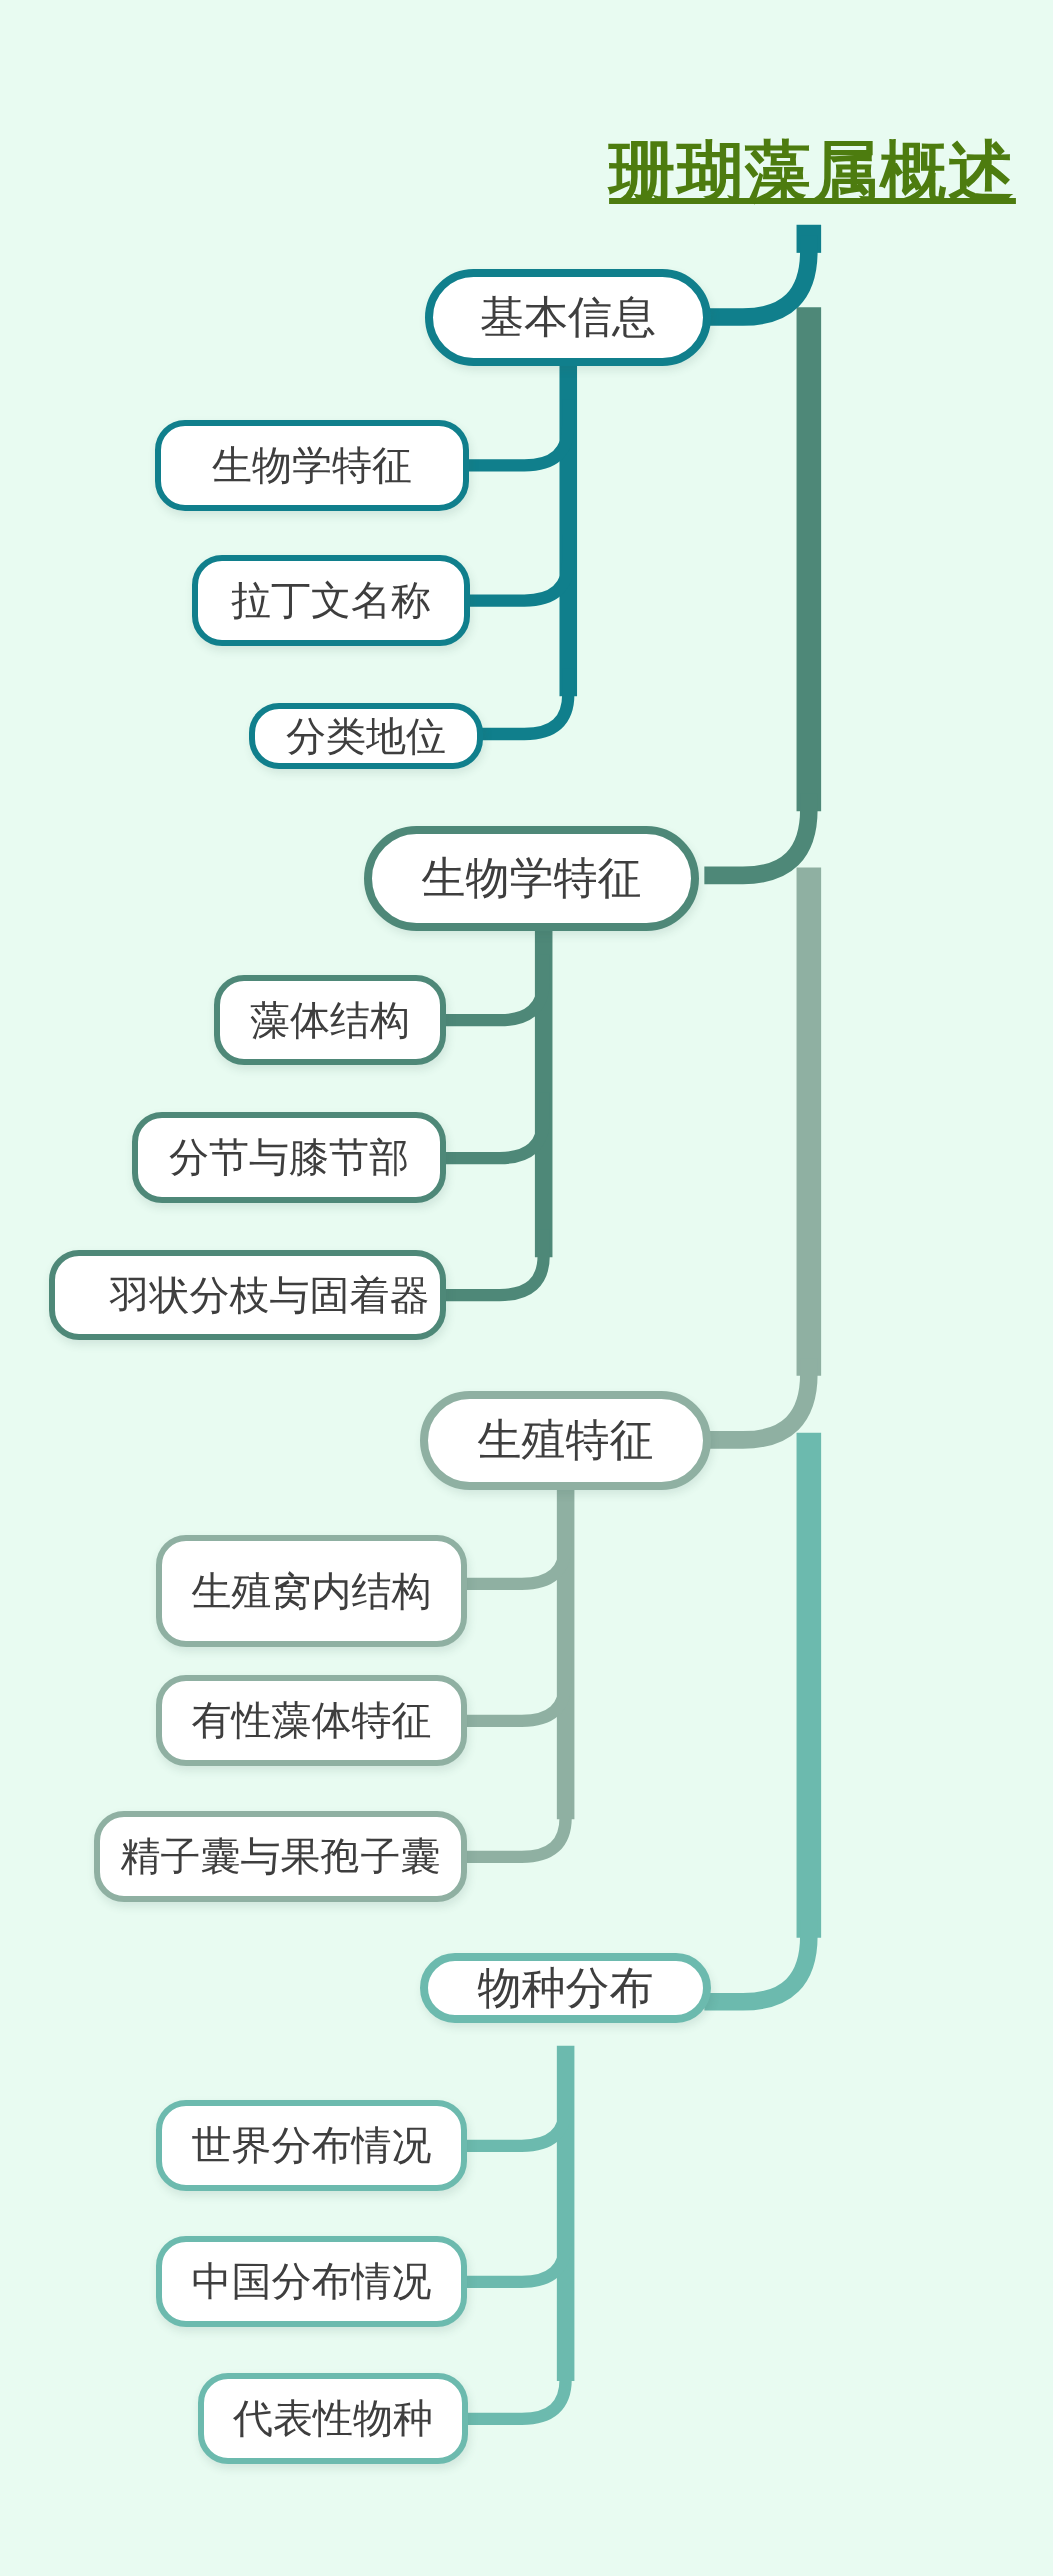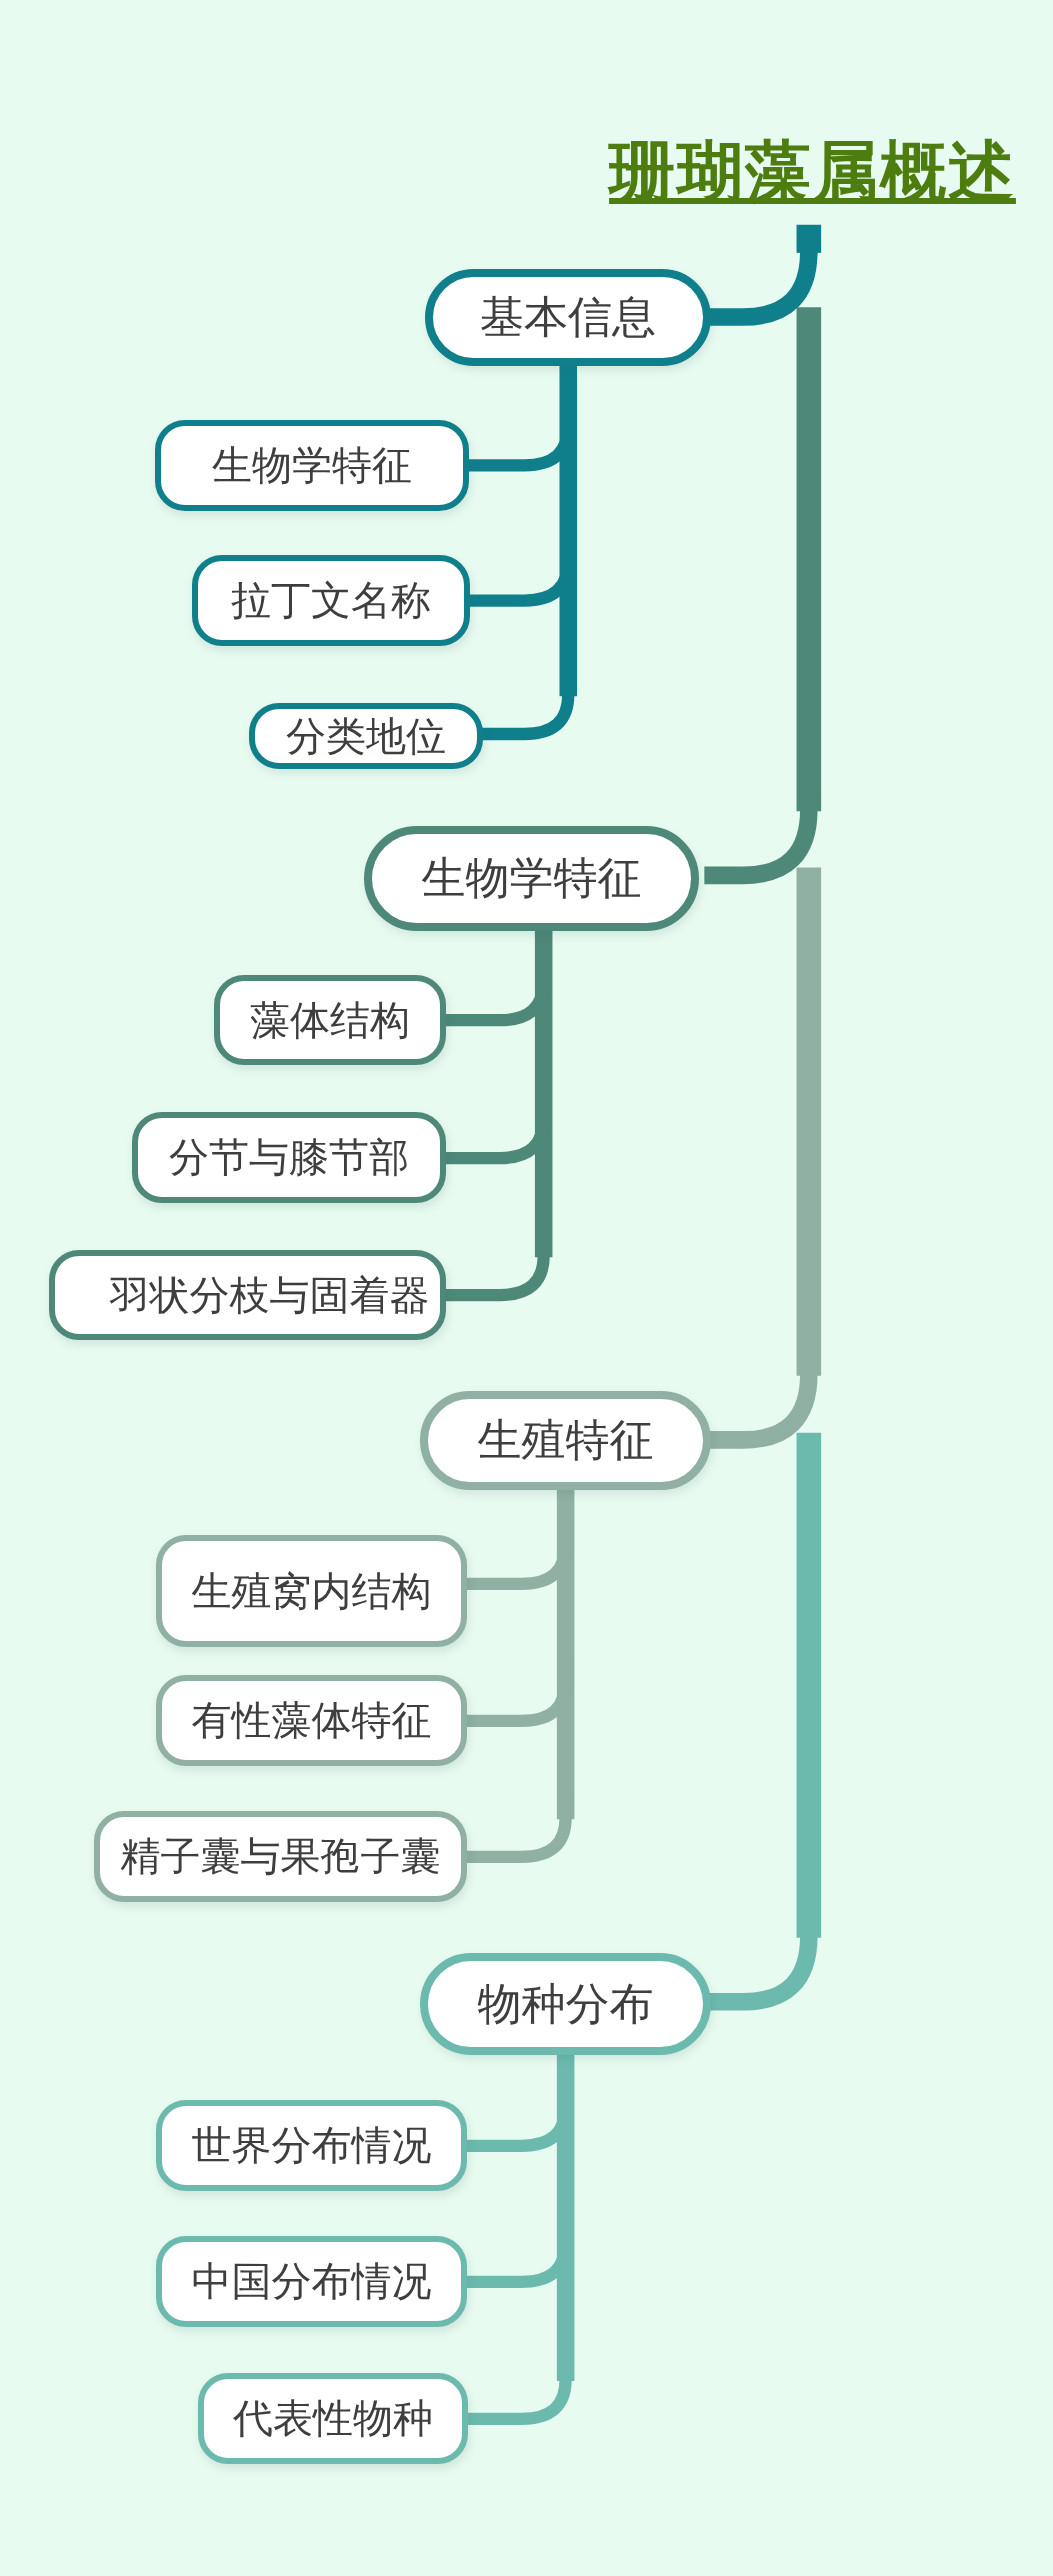--- a/index.html
+++ b/index.html
@@ -67,21 +67,21 @@
 </svg>
 
 <div class="title" style="color: #4d7c0f; text-decoration: underline;">珊瑚藻属概述</div>
 
 <div class="node main" style="left: 425px; top: 269px; width: 286px; height: 97px; border-color: rgb(16, 127, 140);">基本信息</div>
 
 <div class="node main" style="left: 364px; top: 826px; width: 335px; height: 105px; border-color: rgb(78, 136, 120);">生物学特征</div>
 
 <div class="node main" style="left: 420px; top: 1391px; width: 291px; height: 99px; border-color: rgb(143, 176, 162);">生殖特征</div>
 
-<div class="node main" style="left: 420px; top: 1953px; width: 291px; height: 102px; border-color: rgb(108, 186, 174); text-align: right;">物种分布</div>
+<div class="node main" style="left: 420px; top: 1953px; width: 291px; height: 70px; border-color: rgb(108, 186, 174); text-align: right;">物种分布</div>
 
 <div class="node sub" style="left: 155px; top: 420px; width: 314px; height: 91px; border-color: rgb(16, 127, 140);">生物学特征</div>
 <div class="node sub" style="left: 192px; top: 555px; width: 278px; height: 91px; border-color: rgb(16, 127, 140);">拉丁文名称</div>
 <div class="node sub" style="left: 235px; top: 703px; width: 234px; height: 66px; border-color: rgb(16, 127, 140); margin-left: 14px;">分类地位</div>
 
 <div class="node sub" style="left: 214px; top: 975px; width: 232px; height: 90px; border-color: rgb(78, 136, 120);">藻体结构</div>
 <div class="node sub" style="left: 132px; top: 1112px; width: 314px; height: 91px; border-color: rgb(78, 136, 120);">分节与膝节部</div>
 <div class="node sub" style="left: 49px; top: 1250px; width: 397px; height: 90px; border-color: rgb(78, 136, 120); padding-left: 44px;">羽状分枝与固着器</div>
 
 <div class="node sub" style="left: 156px; top: 1535px; width: 311px; height: 112px; border-color: rgb(143, 176, 162);">生殖窝内结构</div>

